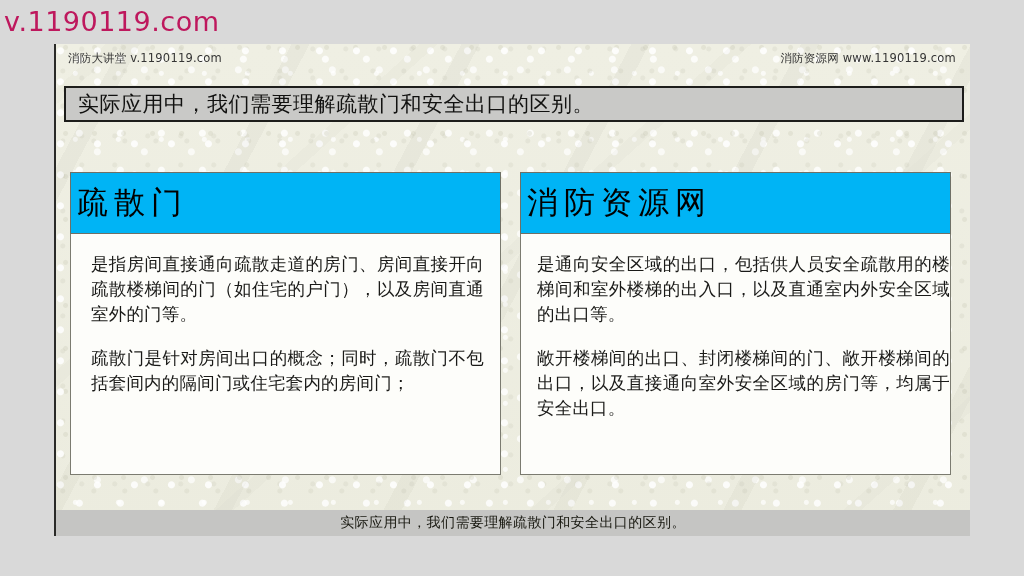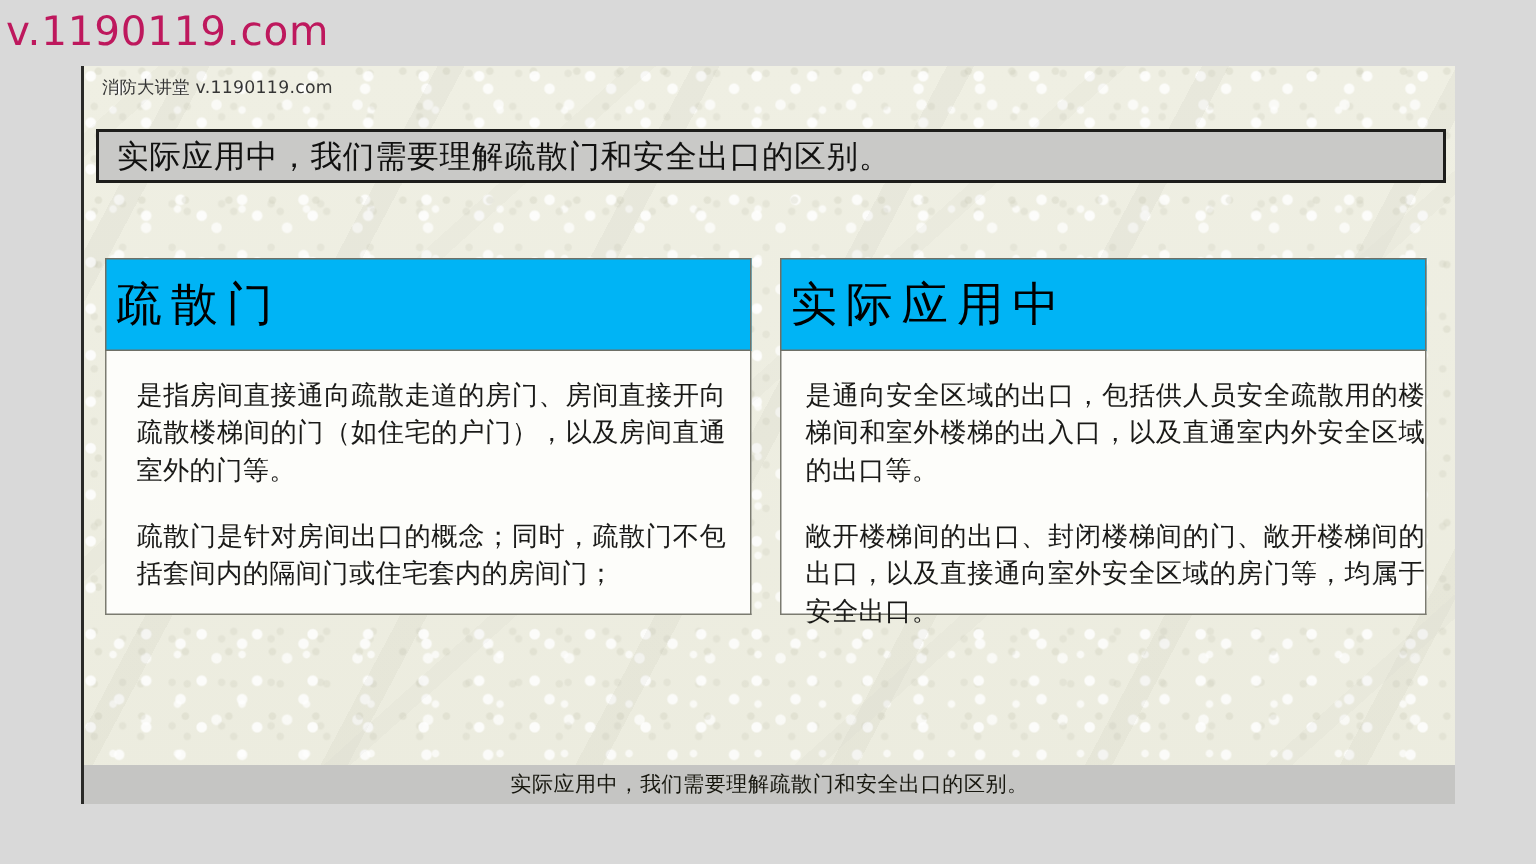--- a/index.html
+++ b/index.html
@@ -124,21 +124,21 @@
   .col-head-text {
     font-size: 31px;
     color: #000000;
     letter-spacing: 6px;
     text-indent: 6px;
     white-space: nowrap;
   }
 
   .col-body {
     position: relative;
-    height: 176px;
+    height: 241px;
     box-sizing: border-box;
     background: #fdfdfa;
     border: 1px solid #7b7b70;
     border-top: none;
     padding: 18px 14px 10px 16px;
   }
   .col-body p {
     margin: 0 0 19px 0;
     font-size: 17.5px;
     line-height: 25px;
@@ -173,40 +173,41 @@
 </head>
 <body>
 
 <div class="site-watermark">v.1190119.com</div>
 
 <div class="slide">
 
   <div class="slide-bg-mark"></div>
 
   <div class="slide-header left">消防大讲堂 v.1190119.com</div>
+  <div class="slide-header right">消防资源网  www.1190119.com</div>
 
   <div class="title-banner">
     <span class="title-banner-text">实际应用中，我们需要理解疏散门和安全出口的区别。</span>
   </div>
 
   <div class="columns">
 
     <div class="col left">
       <div class="col-head">
         <span class="col-head-text">疏散门</span>
       </div>
       <div class="col-body">
         <p>是指房间直接通向疏散走道的房门、房间直接开向疏散楼梯间的门（如住宅的户门），以及房间直通室外的门等。</p>
         <p>疏散门是针对房间出口的概念；同时，疏散门不包括套间内的隔间门或住宅套内的房间门；</p>
       </div>
     </div>
 
     <div class="col right">
       <div class="col-head">
-        <span class="col-head-text">实际应用中</span>
+        <span class="col-head-text">消防资源网</span>
       </div>
       <div class="col-body">
         <p>是通向安全区域的出口，包括供人员安全疏散用的楼梯间和室外楼梯的出入口，以及直通室内外安全区域的出口等。</p>
         <p>敞开楼梯间的出口、封闭楼梯间的门、敞开楼梯间的出口，以及直接通向室外安全区域的房门等，均属于安全出口。</p>
       </div>
     </div>
 
   </div>
 
   <div class="caption-bar">

